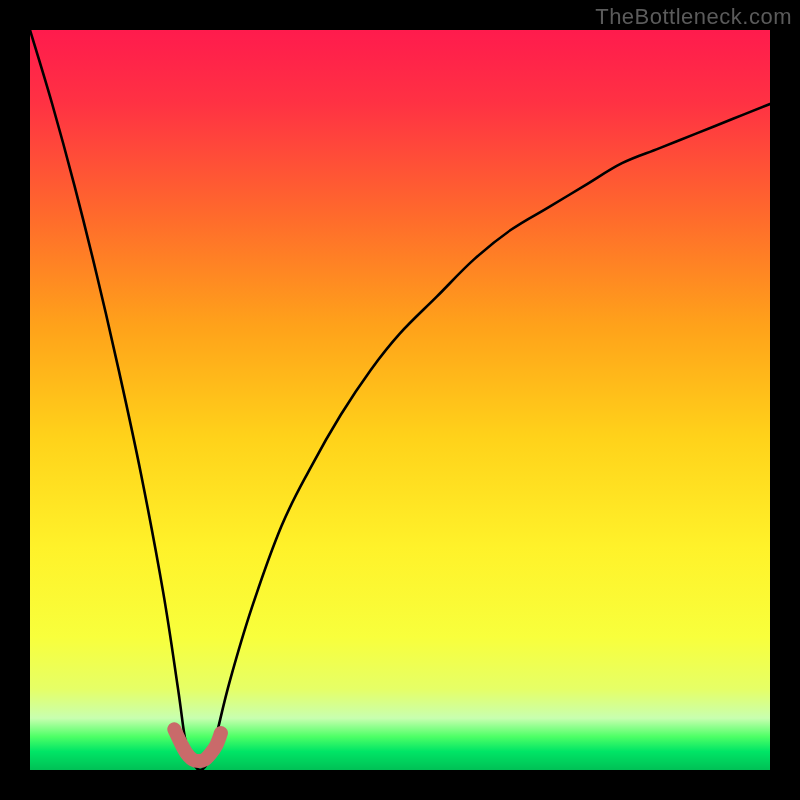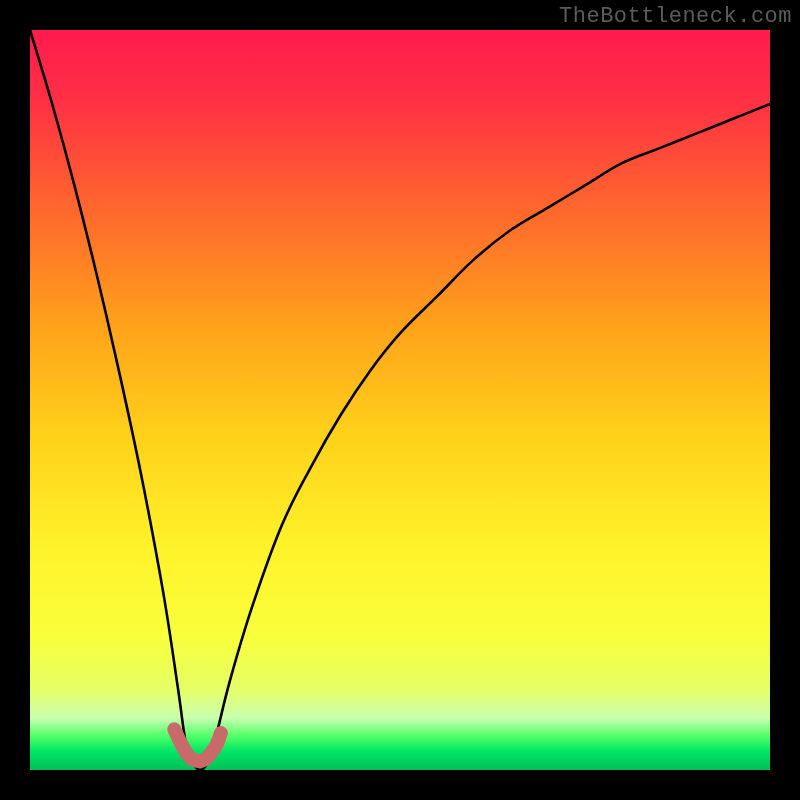--- a/index.html
+++ b/index.html
@@ -21,21 +21,21 @@
     left: 30px;
     top: 30px;
     width: 740px;
     height: 740px;
     overflow: hidden;
   }
   .watermark {
     position: absolute;
     top: 4px;
     right: 8px;
-    font-family: Liberation Mono, monospace;
+    font-family: Liberation Sans, sans-serif;
     font-size: 22px;
     font-weight: 400;
     color: #5b5b5b;
     letter-spacing: 0.5px;
   }
   svg {
     display: block;
   }
   .curve {
     fill: none;

